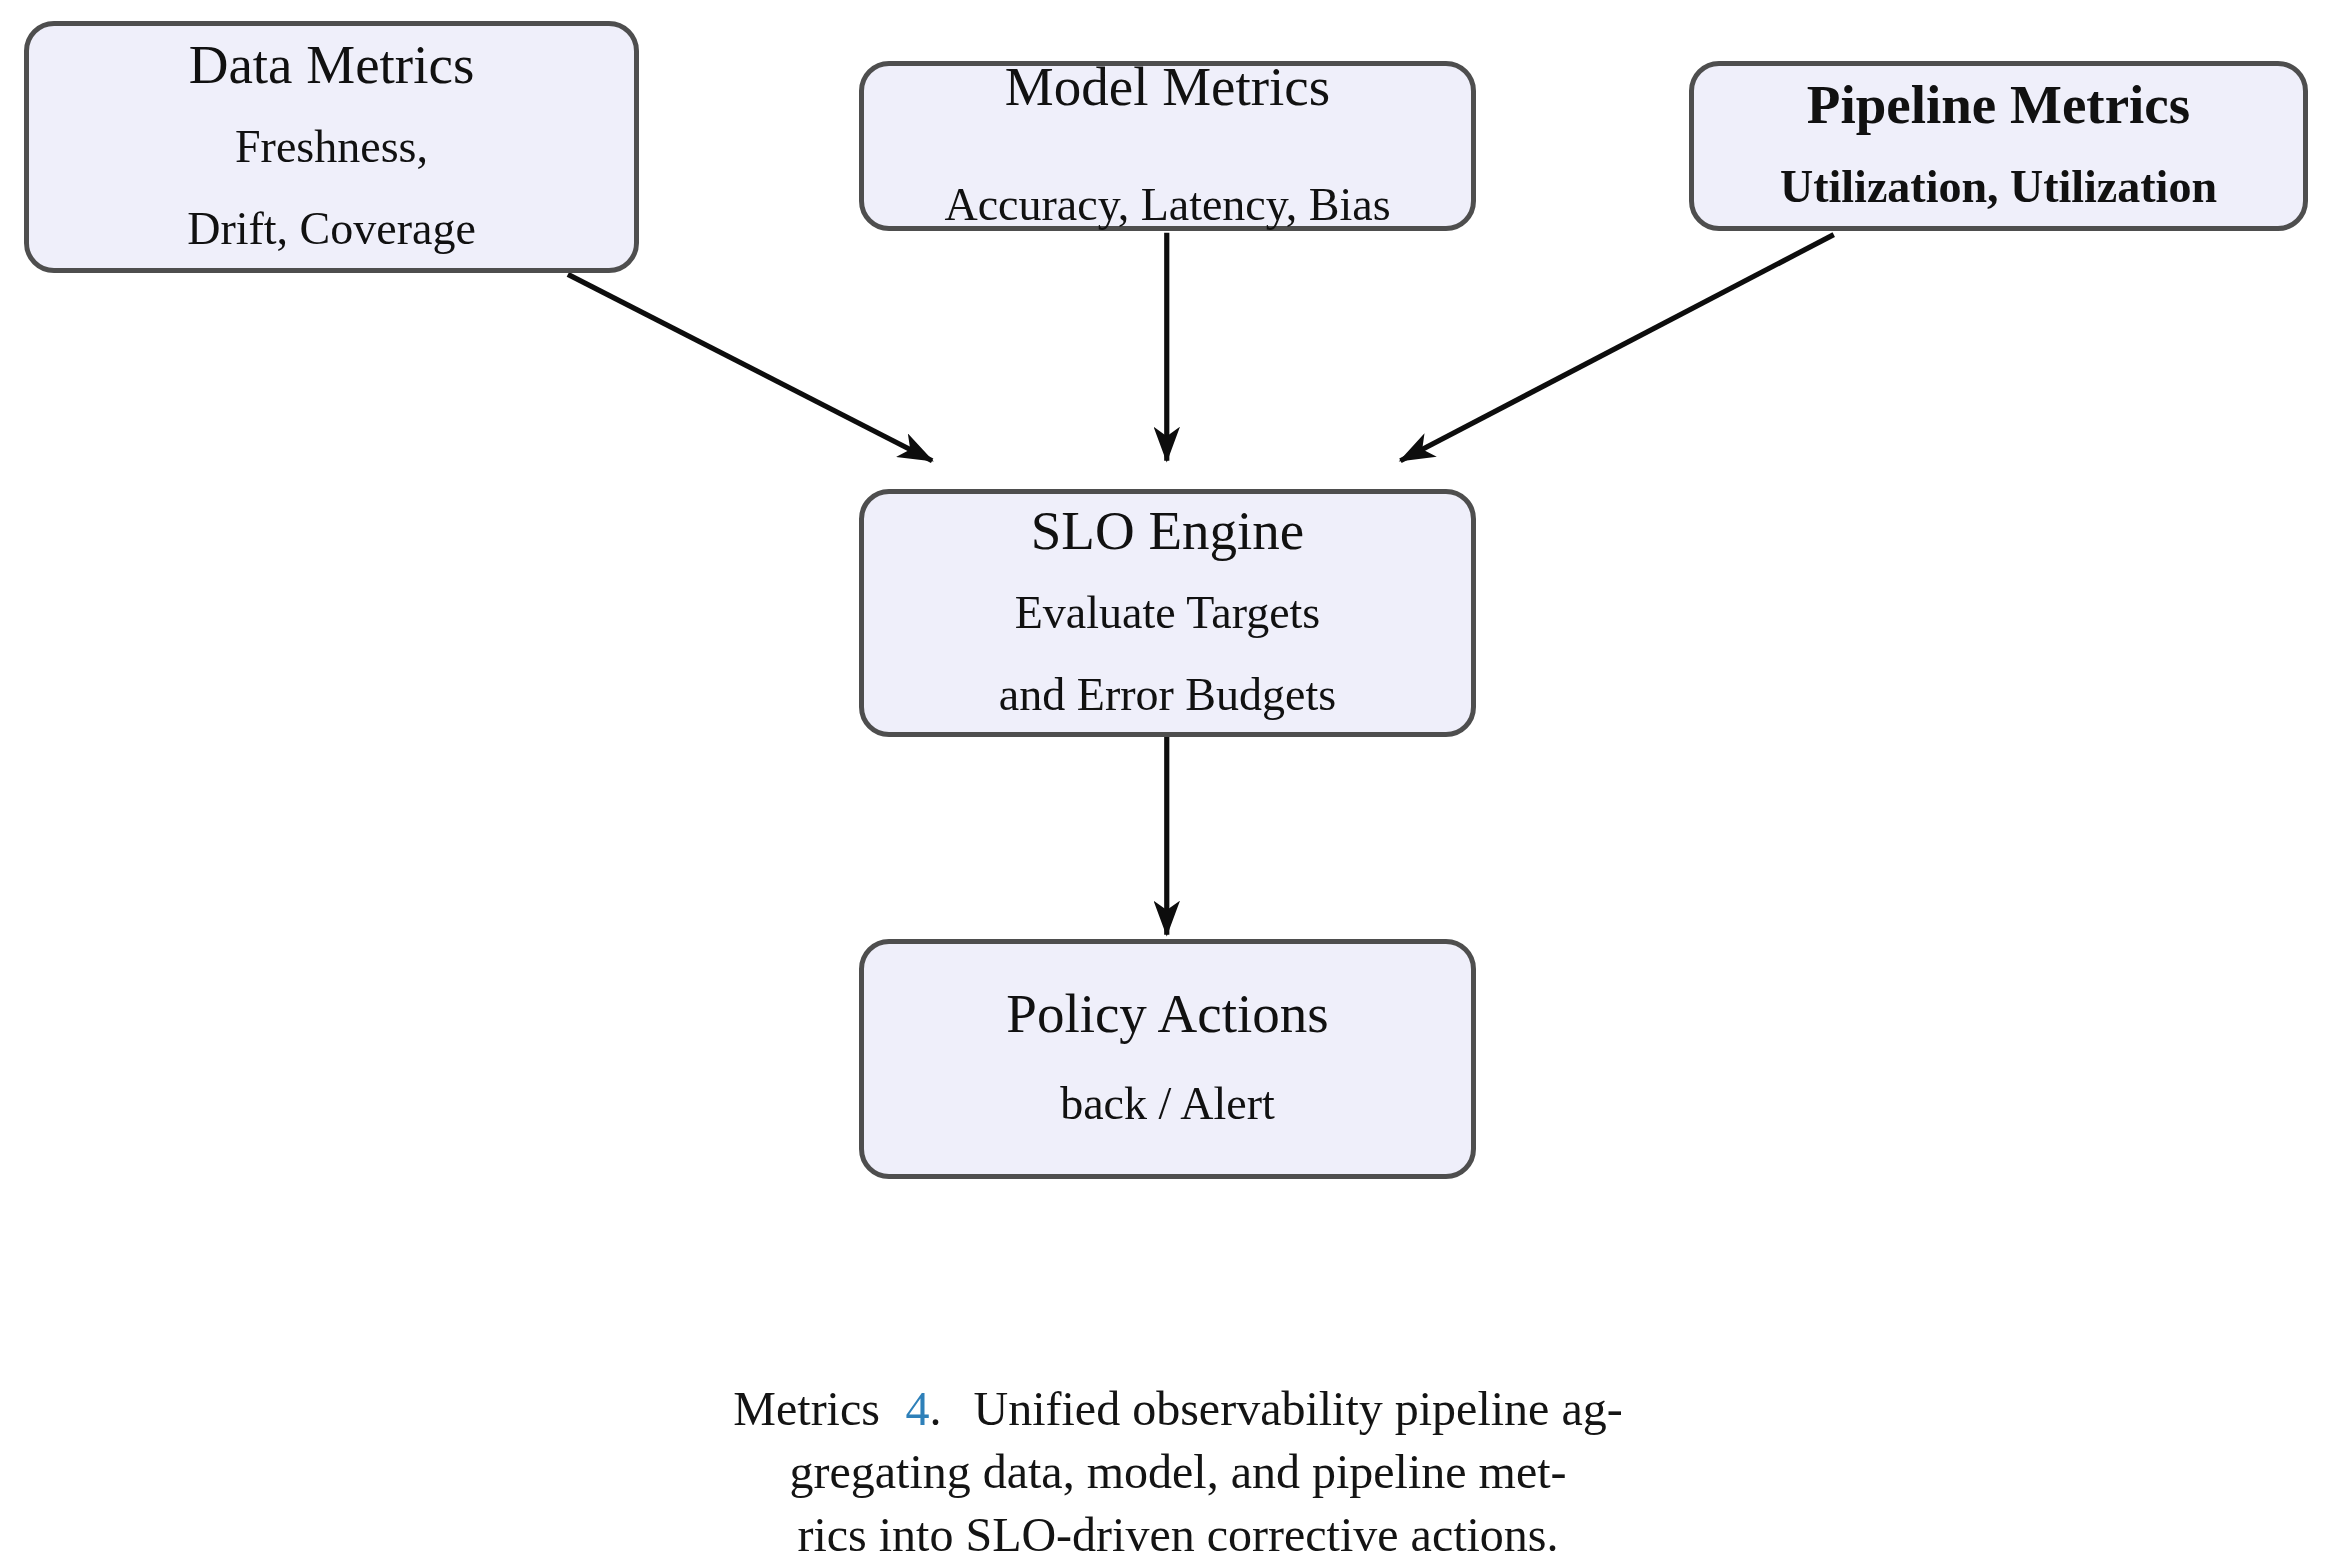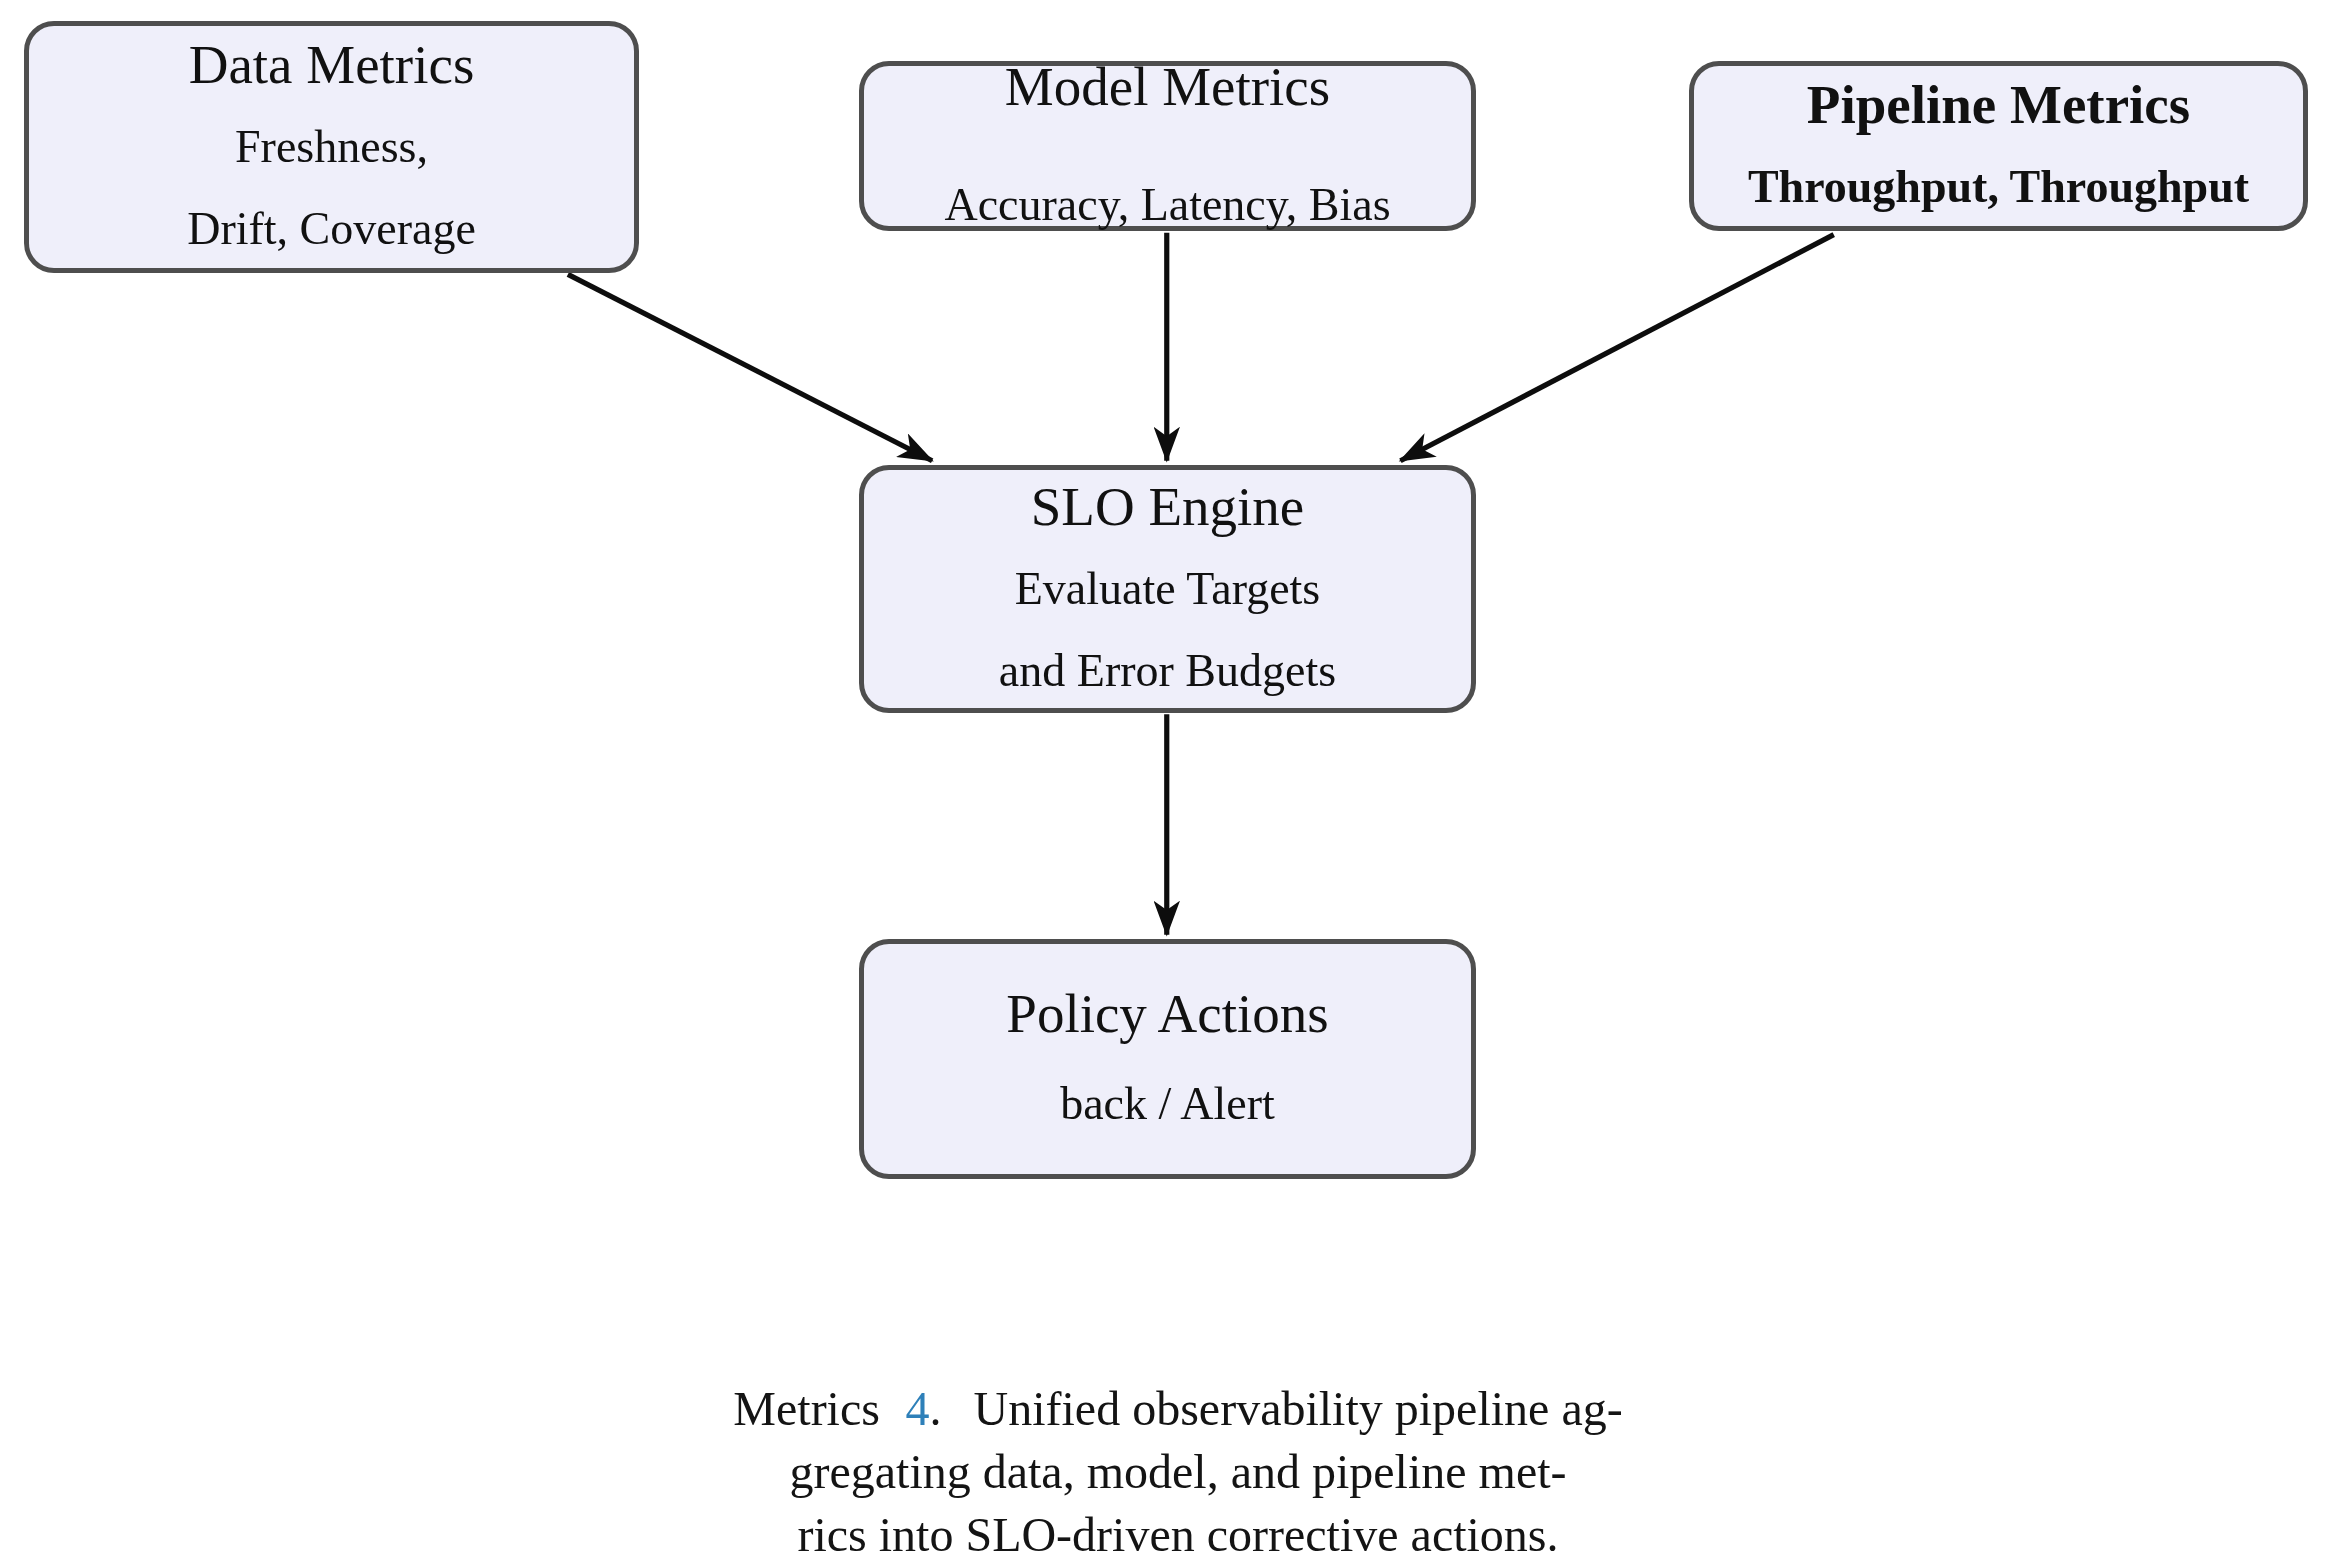--- a/index.html
+++ b/index.html
@@ -51,21 +51,21 @@
   }
   .node-line {
     font-size: 46px;
     line-height: 82px;
     color: var(--text);
     white-space: nowrap;
   }
   .node-data     { left: 24px;   top: 21px;  width: 615px; height: 252px; }
   .node-model    { left: 859px;  top: 61px;  width: 617px; height: 170px; gap: 36px; }
   .node-pipeline { left: 1689px; top: 61px;  width: 619px; height: 170px; font-weight: bold; }
-  .node-slo      { left: 859px;  top: 465px; width: 617px; height: 248px; }
+  .node-slo      { left: 859px;  top: 489px; width: 617px; height: 248px; }
   .node-policy   { left: 859px;  top: 939px; width: 617px; height: 240px; gap: 8px; }
   .caption {
     position: absolute;
     left: 0;
     top: 1377px;
     width: 2356px;
     text-align: center;
     font-size: 48px;
     line-height: 63px;
     color: #141414;
@@ -97,21 +97,21 @@
     <div class="node-line">Drift, Coverage</div>
   </div>
 
   <div class="node node-model">
     <div class="node-title">Model Metrics</div>
     <div class="node-line">Accuracy, Latency, Bias</div>
   </div>
 
   <div class="node node-pipeline">
     <div class="node-title">Pipeline Metrics</div>
-    <div class="node-line">Throughput, Throughput</div>
+    <div class="node-line">Utilization, Utilization</div>
   </div>
 
   <div class="node node-slo">
     <div class="node-title">SLO Engine</div>
     <div class="node-line">Evaluate Targets</div>
     <div class="node-line">and Error Budgets</div>
   </div>
 
   <div class="node node-policy">
     <div class="node-title">Policy Actions</div>

